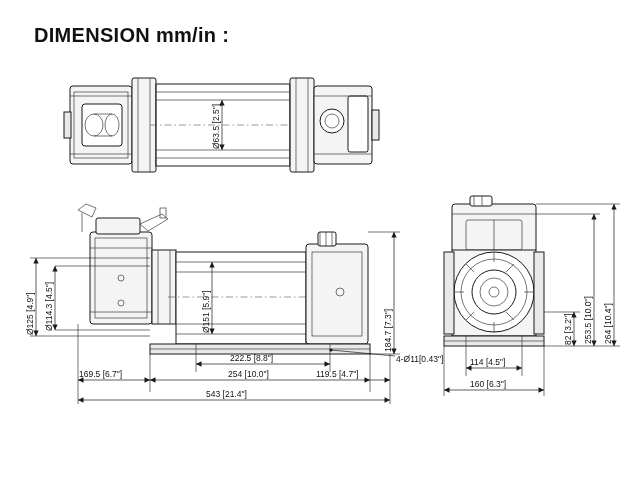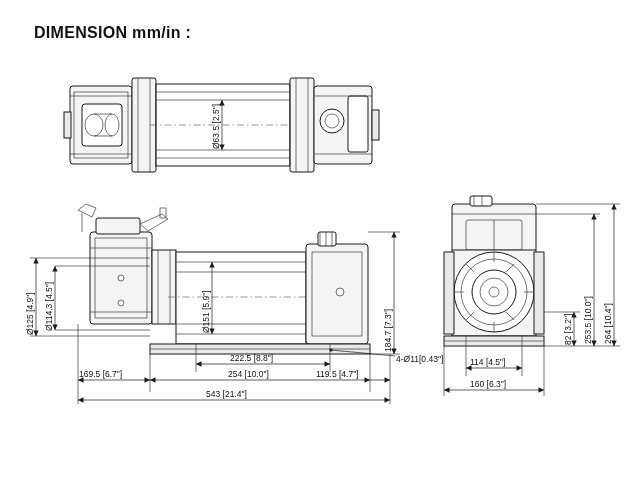--- a/index.html
+++ b/index.html
@@ -7,21 +7,21 @@
     width:640px;height:480px;
     background:#ffffff;
     font-family:"Liberation Sans",sans-serif;
     overflow:hidden;
     position:relative;
   }
   #stage{position:absolute;left:0;top:0;width:640px;height:480px;}
   .title{
     position:absolute;
     left:34px;top:24px;
-    font-size:16px;
+    font-size:20px;
     font-weight:bold;
     letter-spacing:0.3px;
     color:#111;
     white-space:nowrap;
   }
   svg{position:absolute;left:0;top:0;width:640px;height:480px;}
   .thin{stroke:#3a3a3a;stroke-width:0.7;fill:none;}
   .ext{stroke:#1a1a1a;stroke-width:0.6;fill:none;}
   .dim{stroke:#1a1a1a;stroke-width:0.7;fill:none;}
   .ctr{stroke:#555;stroke-width:0.6;fill:none;stroke-dasharray:7 3 1.5 3;}

